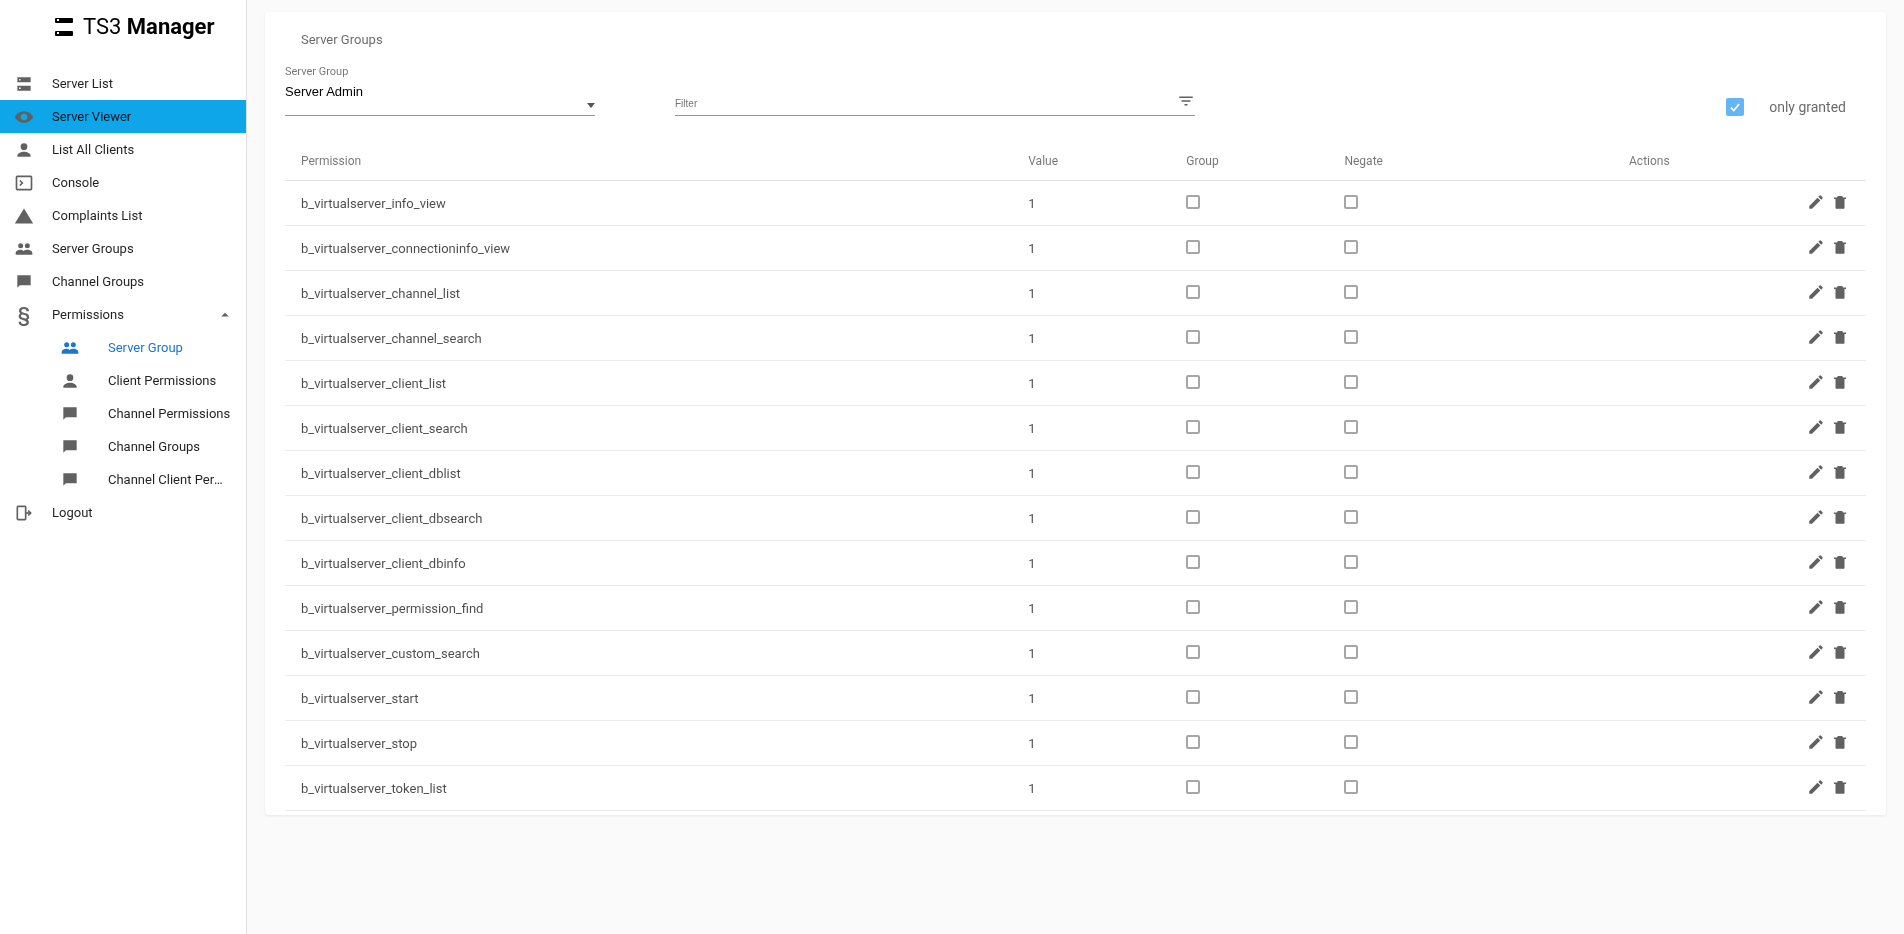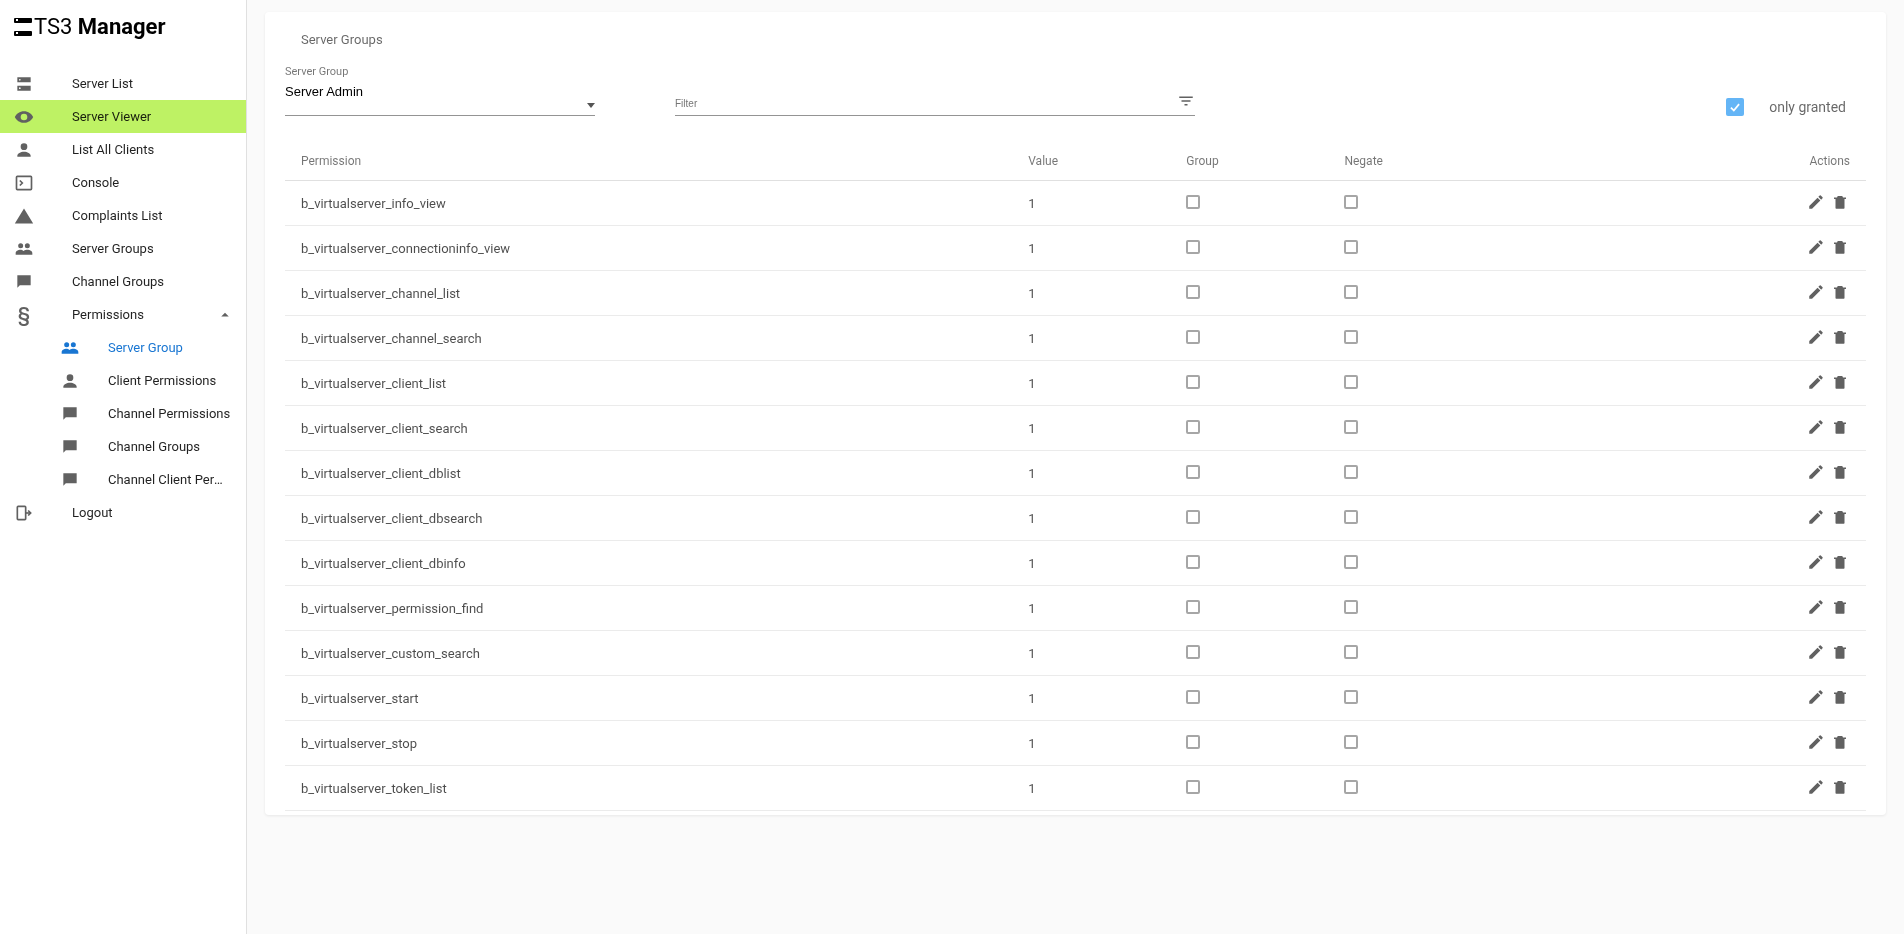--- a/index.html
+++ b/index.html
@@ -17,21 +17,22 @@
   background: #fff;
   border-right: 1px solid #e0e0e0;
   display: flex;
   flex-direction: column;
   flex-shrink: 0;
 }
 .brand {
   display: flex;
   align-items: center;
   padding: 14px 14px 14px 14px;
-  gap: 2px;
+  gap: 10px;
+  margin-left: 41px;
 }
 .brand-icon {
   width: 18px;
   height: 18px;
   display:flex;
   flex-direction:column;
   justify-content:space-between;
 }
 .brand-icon .bar { height:5px; background:#000; border-radius:1px; position:relative;}
 .brand-icon .bar::before{content:"";position:absolute;left:2px;top:1.5px;width:2px;height:2px;background:#fff;}
@@ -41,23 +42,23 @@
   padding-top: 14px;
 }
 .nav-item, .sub-item {
   display: flex;
   align-items: center;
   height: 33px;
   padding: 0 12px;
   cursor: pointer;
   color: rgba(0,0,0,0.87);
   font-size: 13px;
-  gap: 36px;
-}
-.nav-item.active { background: #bef264; }
+  gap: 16px;
+}
+.nav-item.active { background: #0ea5e9; }
 .nav-item .nav-icon, .sub-item .nav-icon {
   width: 24px;
   display:flex;
   align-items:center;
   justify-content:center;
   color: #616161;
   fill:#616161;
 }
 .nav-label { flex:1; white-space:nowrap; overflow:hidden; text-overflow:ellipsis;}
 .expand-icon { color:#616161; }
@@ -156,21 +157,21 @@
   border-collapse:collapse;
 }
 thead th {
   text-align:left;
   font-weight:400;
   font-size:12px;
   color:rgba(0,0,0,0.54);
   padding:12px 16px;
   border-bottom:1px solid rgba(0,0,0,0.12);
 }
-thead th.right{text-align:right;}
+thead th.right{text-align:left;}
 tbody td {
   padding: 11px 16px;
   border-bottom:1px solid rgba(0,0,0,0.08);
   font-size:13px;
   color:rgba(0,0,0,0.70);
   vertical-align:middle;
 }
 tbody td.right{text-align:right;white-space:nowrap;}
 .box {
   width:14px;height:14px;

